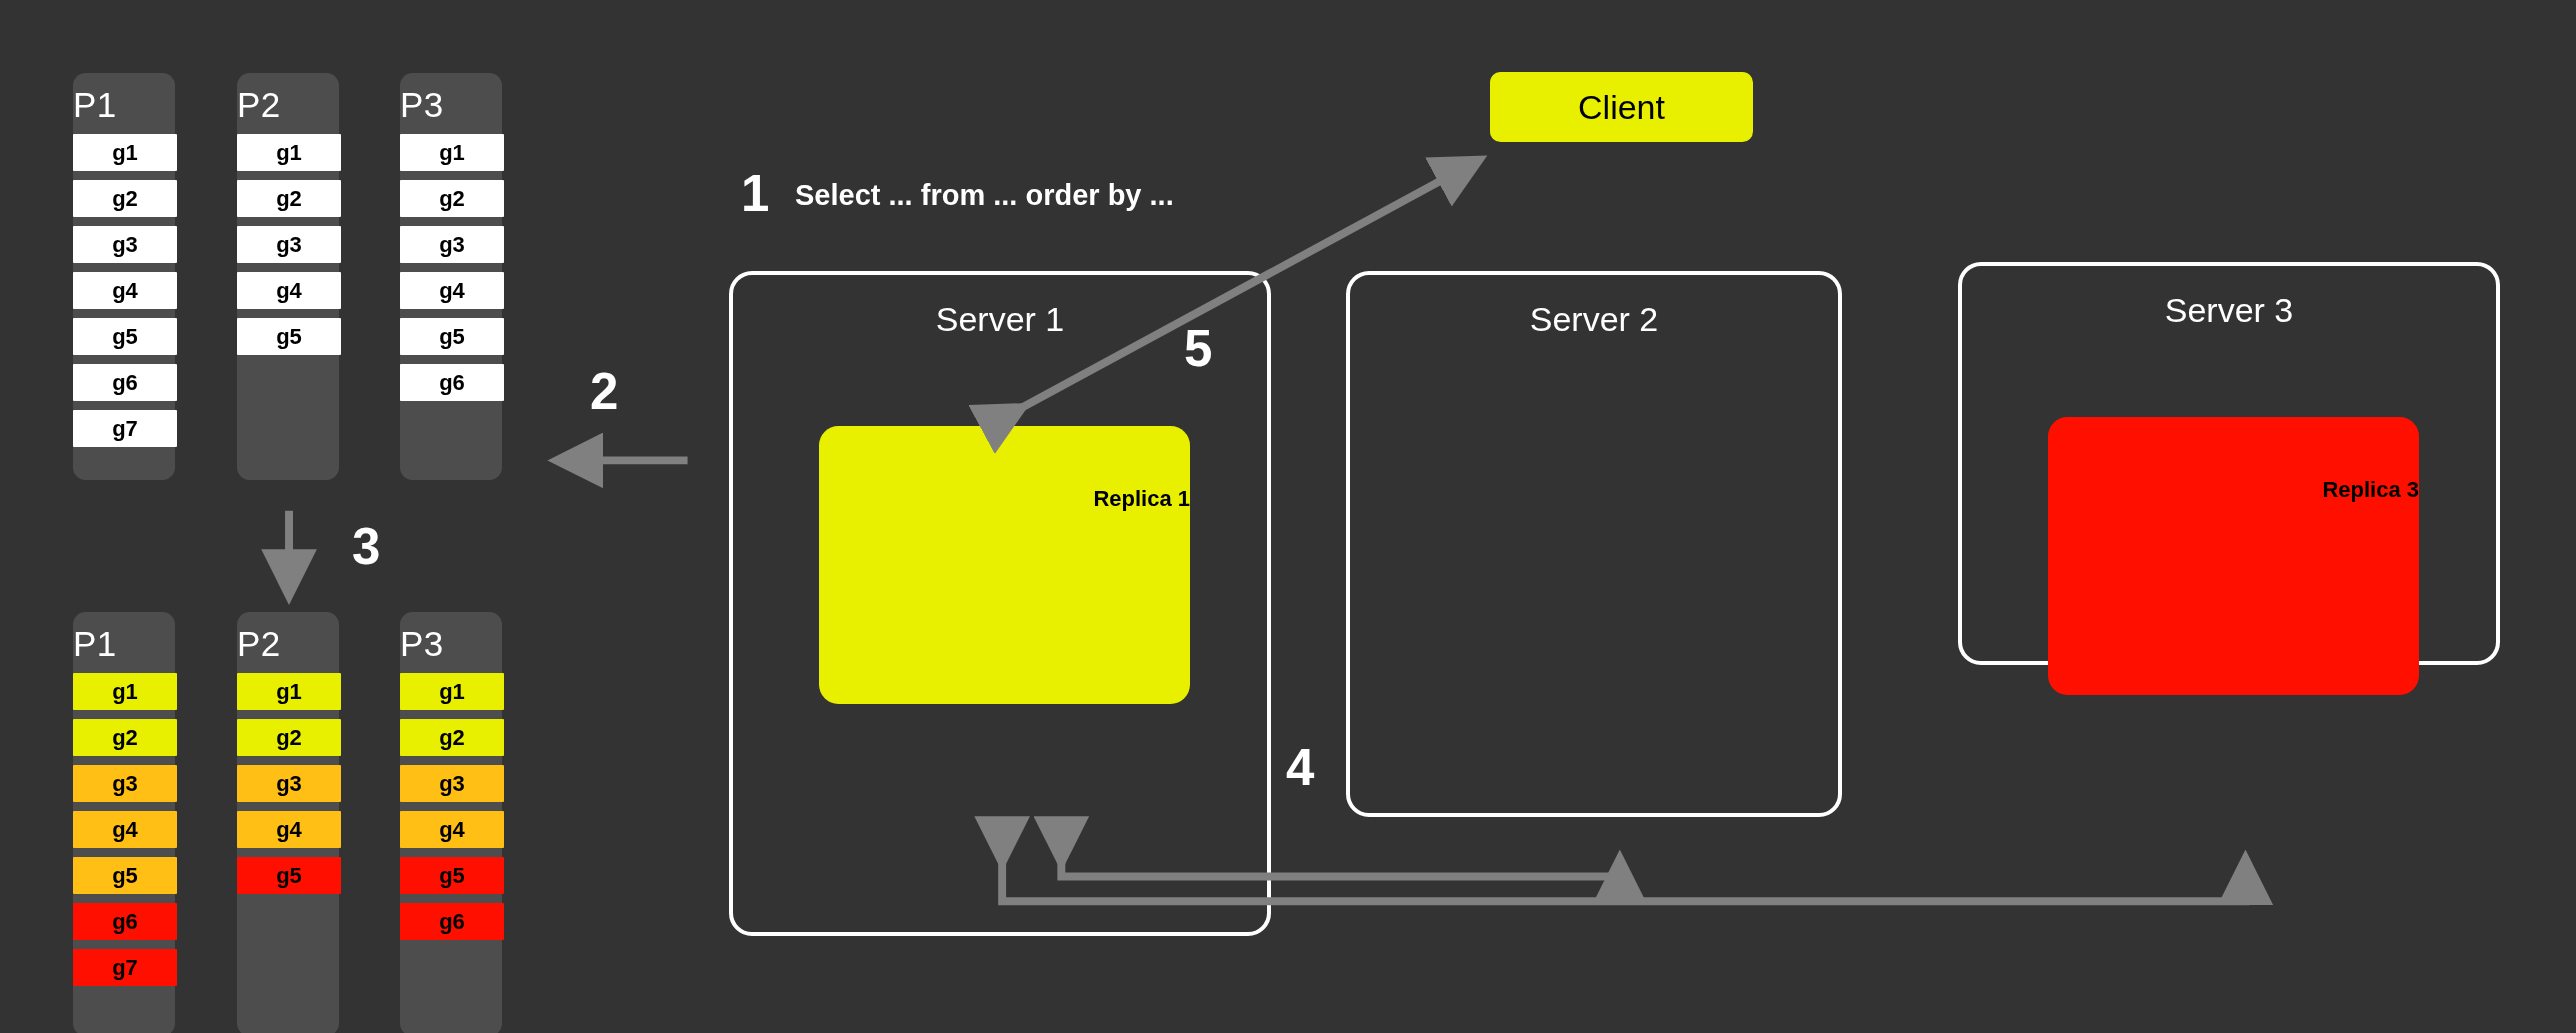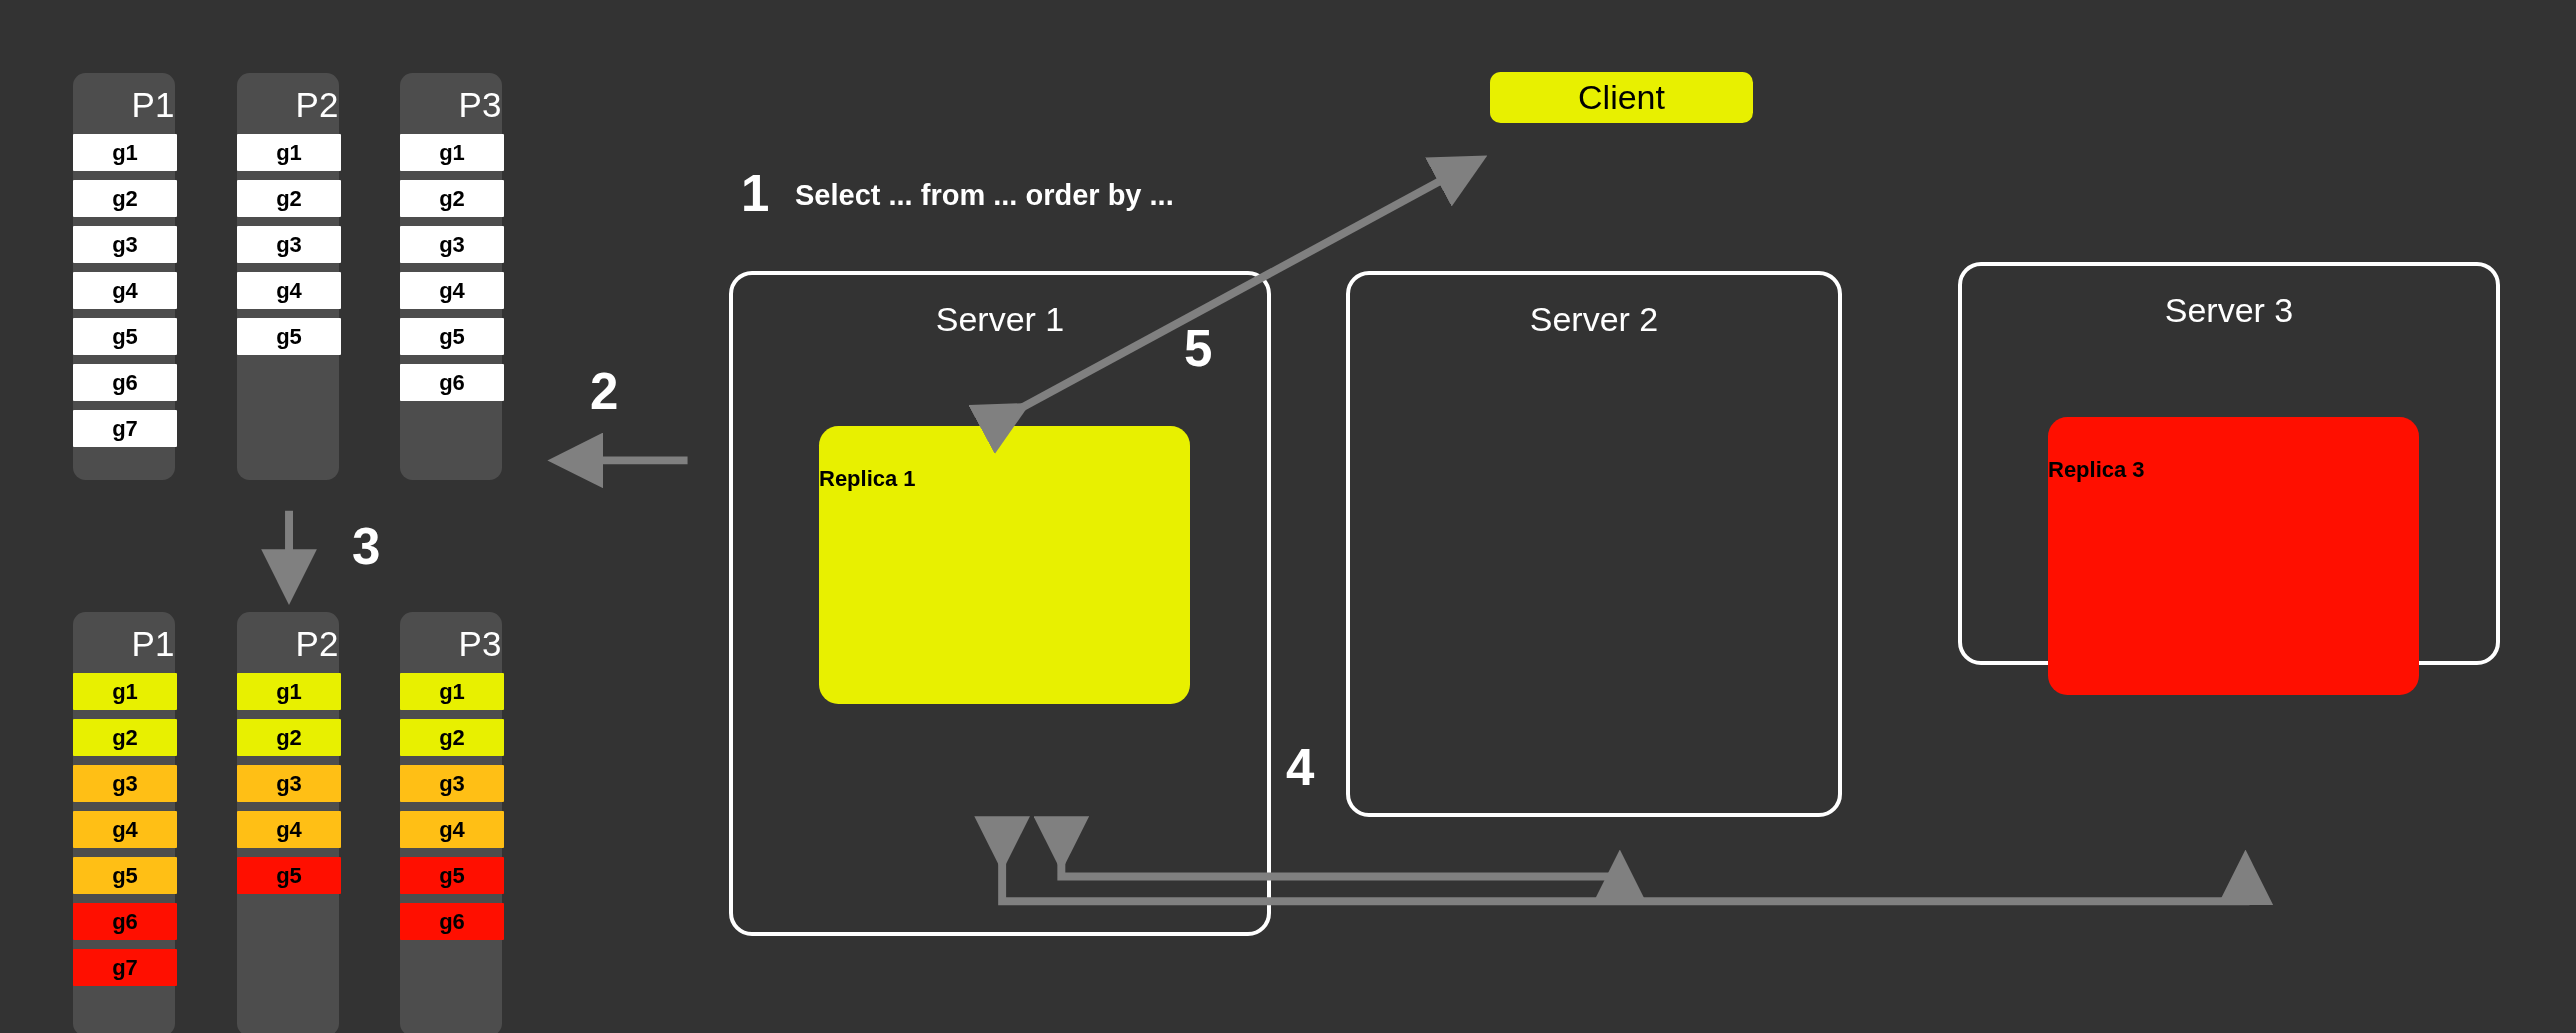--- a/index.html
+++ b/index.html
@@ -9,21 +9,21 @@
     background:#333333;
   }
   .stage{position:absolute;inset:0;}
 
   
   .pcol{
     position:absolute;width:102px;background:#4d4d4d;border-radius:12.4px;
     box-sizing:border-box;
   }
   .pcol .ptitle{
-    text-align:right;color:#ffffff;font-size:35px;font-weight:400;
+    text-align:left;color:#ffffff;font-size:35px;font-weight:400;
     letter-spacing:0.4px;line-height:1;padding-top:14px;padding-bottom:12.4px;
   }
   .gbox{
     width:104px;height:37px;margin:0 auto 9px auto;border-radius:0.9px;
     display:flex;align-items:center;justify-content:center;
     font-size:22px;font-weight:bold;color:#000000;line-height:1;
   }
   .g-white{background:#ffffff;}
   .g-yellow{background:#e8f000;}
   .g-orange{background:#ffbf15;}
@@ -53,21 +53,21 @@
     position:absolute;border:4.4px solid #ffffff;border-radius:23px;
     box-sizing:border-box;background:transparent;
   }
   .server .stitle{
     position:absolute;left:0;right:0;top:26.5px;text-align:center;
     color:#ffffff;font-size:34px;font-weight:400;line-height:1;
   }
   .replica{
     position:absolute;border-radius:19.4px;
     color:#000000;font-size:22px;font-weight:bold;
-    text-align:left;padding-top:40px;box-sizing:border-box;
+    text-align:right;padding-top:60px;box-sizing:border-box;
   }
   .r1{background:#e8f000;}
   .r2{background:#ffbf15;}
   .r3{background:#ff0f00;}
 
   svg.overlay{position:absolute;left:0;top:0;width:2576px;height:1033px;pointer-events:none;}
 </style>
 </head>
 <body>
 
@@ -126,21 +126,21 @@
   <div class="pcol" style="left:400px;top:612px;height:424px;">
     <div class="ptitle">P3</div>
     <div class="gbox g-yellow">g1</div>
     <div class="gbox g-yellow">g2</div>
     <div class="gbox g-orange">g3</div>
     <div class="gbox g-orange">g4</div>
     <div class="gbox g-red">g5</div>
     <div class="gbox g-red">g6</div>
   </div>
 
-  <div class="client" style="left:1490px;top:72px;width:263px;height:51px;">
+  <div class="client" style="left:1490px;top:72px;width:263px;height:70px;">
     <span>Client</span>
   </div>
 
   <div class="server" style="left:729px;top:271px;width:542px;height:665px;">
     <div class="stitle">Server 1</div>
     <div class="replica r1" style="left:86px;top:151px;width:371px;height:278px;">
       <span>Replica 1</span>
     </div>
   </div>
 

